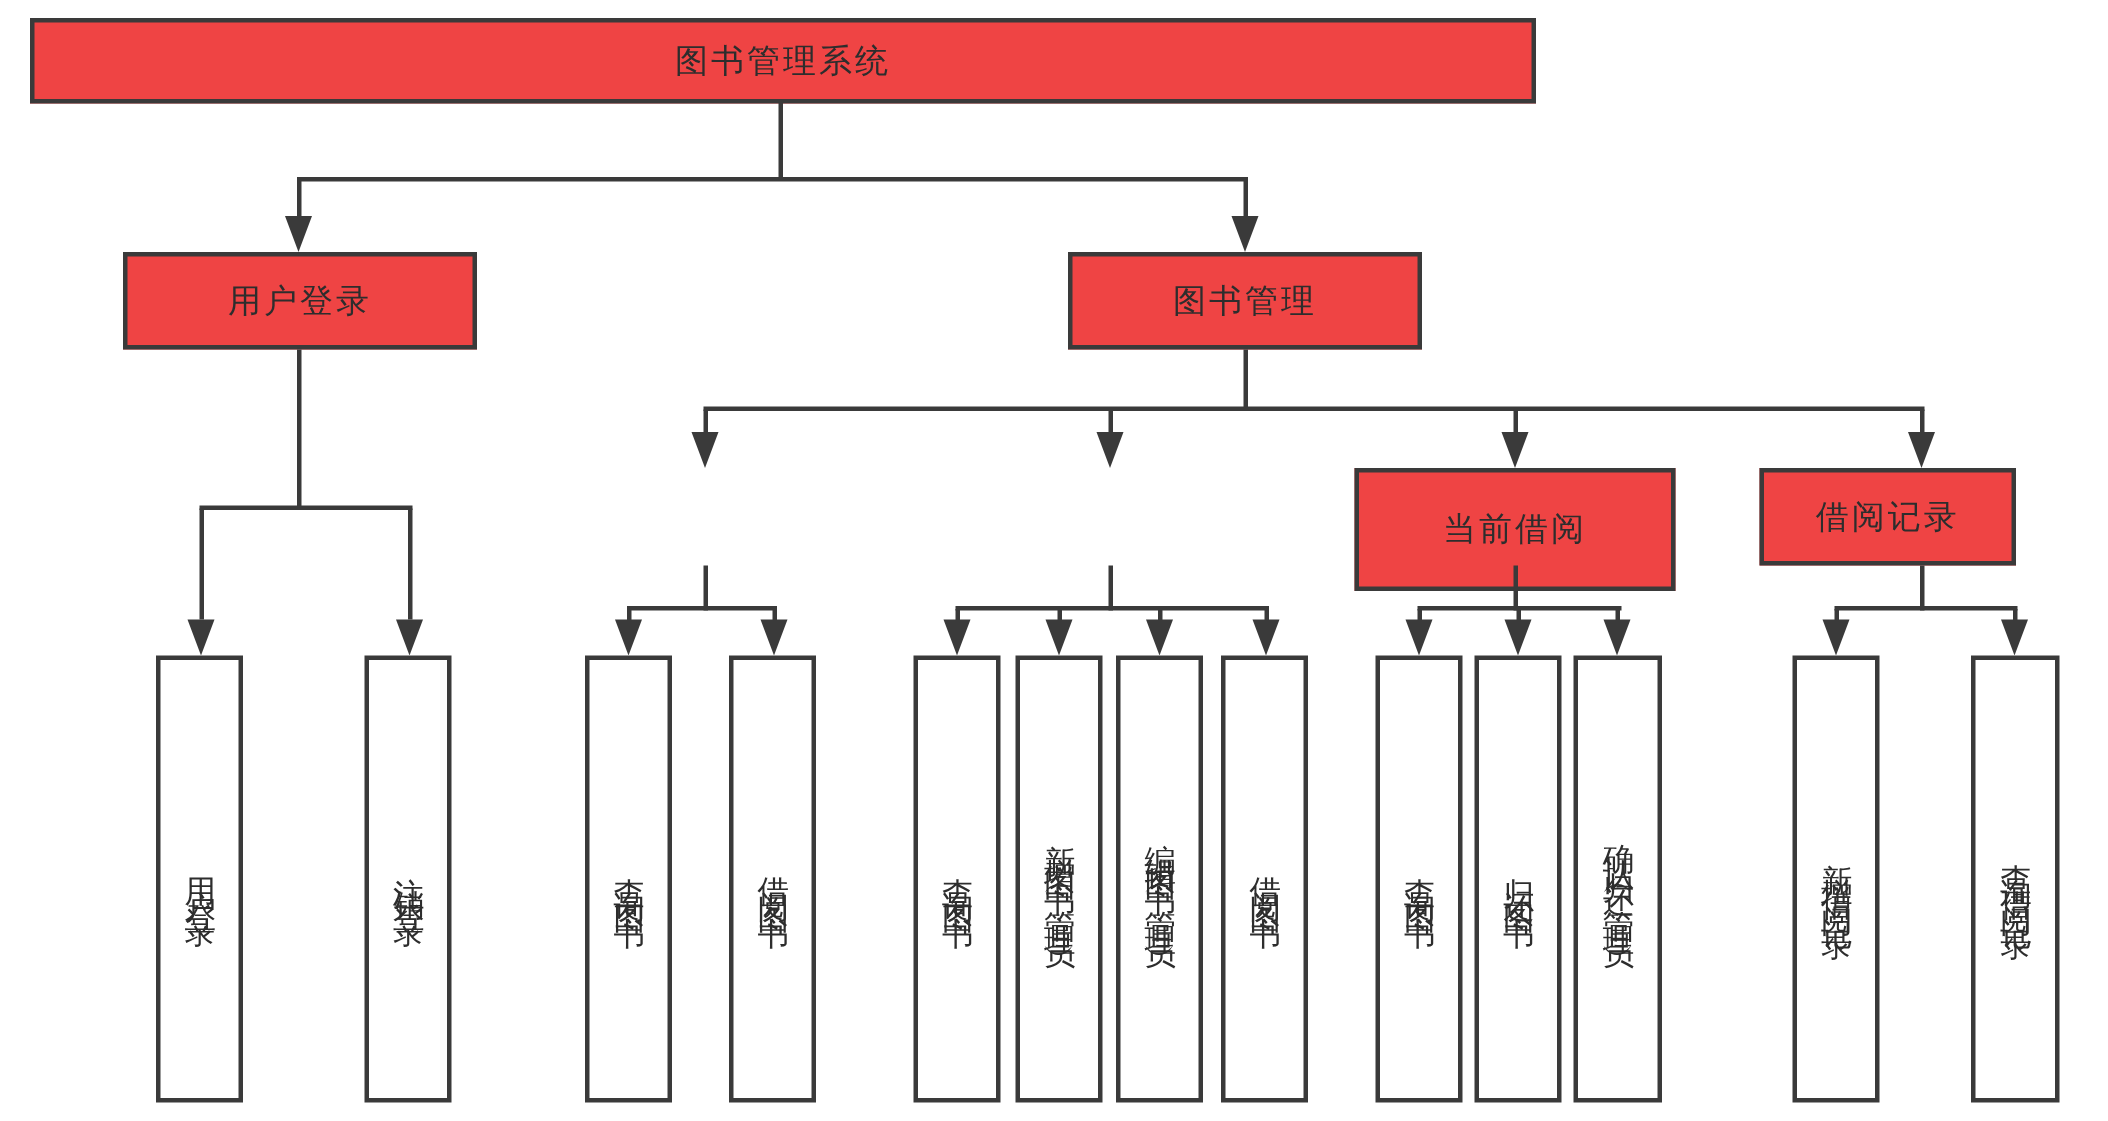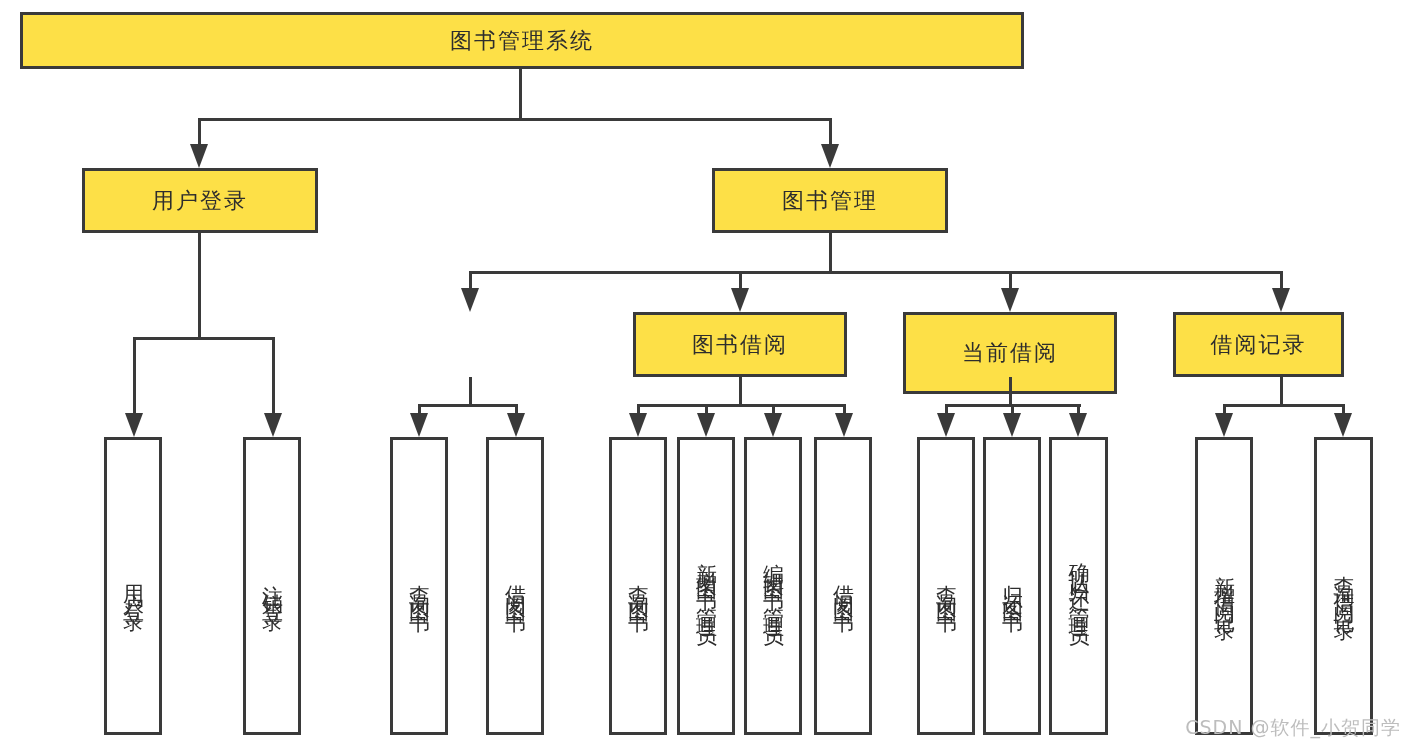--- a/index.html
+++ b/index.html
@@ -14,21 +14,21 @@
     height: 747px;
     background: #ffffff;
     overflow: hidden;
     color: #2d2d2d;
   }
   
   .n {
     position: absolute;
     box-sizing: border-box;
     border: 3px solid #3a3a3a;
-    background: #fde047;
+    background: #ef4444;
     display: flex;
     align-items: center;
     justify-content: center;
     font-size: 22px;
     letter-spacing: 2px;
     color: #2d2d2d;
     white-space: nowrap;
   }
   
   .lf {
@@ -109,21 +109,20 @@
   <div class="h" style="left:469px; top:271px; width:814px;"></div>
   <div class="v" style="left:469px;  top:273px; height:16px;"></div>
   <div class="a" style="left:461px;  top:288px;"></div>
   <div class="v" style="left:739px;  top:273px; height:16px;"></div>
   <div class="a" style="left:731px;  top:288px;"></div>
   <div class="v" style="left:1009px; top:273px; height:16px;"></div>
   <div class="a" style="left:1001px; top:288px;"></div>
   <div class="v" style="left:1280px; top:273px; height:16px;"></div>
   <div class="a" style="left:1272px; top:288px;"></div>
 
-  <div class="n" style="left:633px;  top:312px; width:214px; height:65px;">图书借阅</div>
   <div class="n" style="left:903px;  top:312px; width:214px; height:82px;">当前借阅</div>
   <div class="n" style="left:1173px; top:312px; width:171px; height:65px;">借阅记录</div>
 
   <div class="v" style="left:469px; top:377px; height:30px;"></div>
   <div class="h" style="left:418px; top:404px; width:100px;"></div>
   <div class="v" style="left:418px; top:406px; height:8px;"></div>
   <div class="a" style="left:410px; top:413px;"></div>
   <div class="v" style="left:515px; top:406px; height:8px;"></div>
   <div class="a" style="left:507px; top:413px;"></div>
   <div class="lf" style="left:390px;">
@@ -180,15 +179,14 @@
   <div class="a" style="left:1215px; top:413px;"></div>
   <div class="v" style="left:1342px; top:406px; height:8px;"></div>
   <div class="a" style="left:1334px; top:413px;"></div>
   <div class="lf" style="left:1195px;">
     <span class="vt">新增借阅记录</span>
   </div>
   <div class="lf" style="left:1314px; width:59px;">
     <span class="vt">查询借阅记录</span>
   </div>
 
-  <div class="watermark">CSDN @软件_小贺同学</div>
 
 </div>
 
 </body></html>

